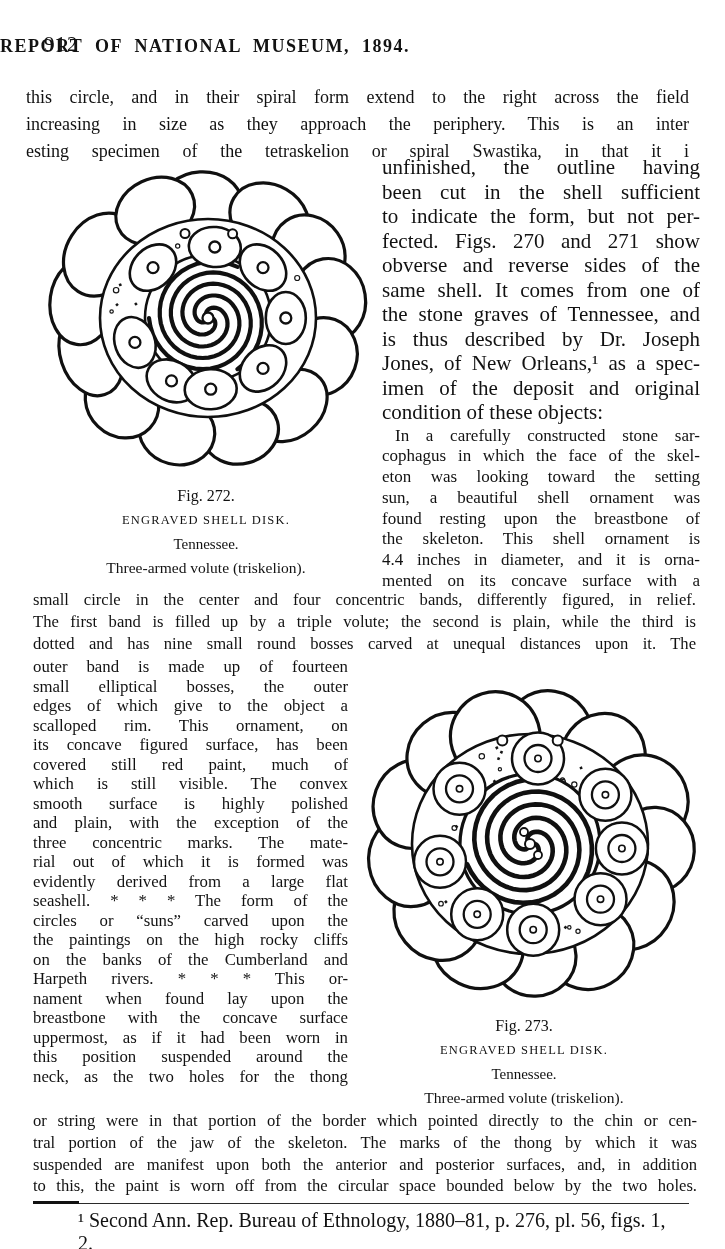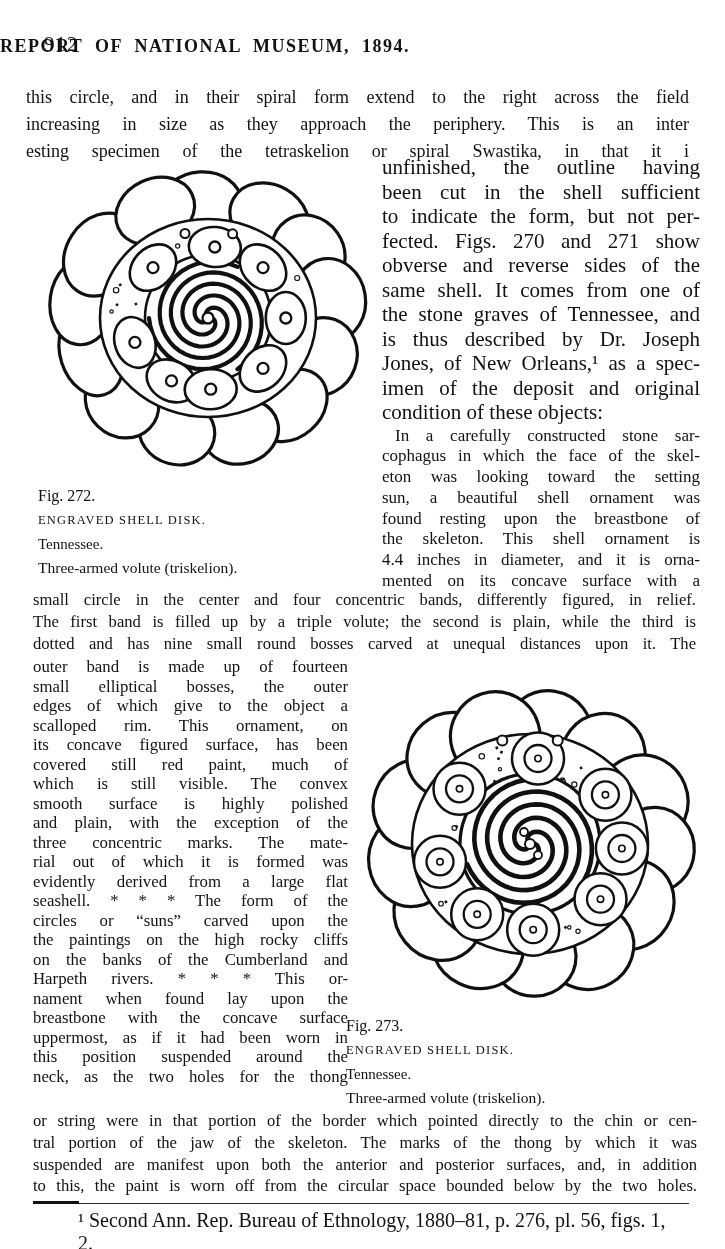--- a/index.html
+++ b/index.html
@@ -12,21 +12,21 @@
         letter-spacing:1.5px;word-spacing:6px}
   .intro{left:26px;top:84px;width:663px;font-size:18px;line-height:27px}
   .rc{left:382px;top:155px;width:318px}
   .rc-main{font-size:21px;line-height:24.5px}
   .rc-main .tl:last-child{text-align-last:left}
   .quote{font-size:17px;line-height:20.8px;margin-top:1px}
   .quote .tl:first-child{text-indent:13px}
   .mid{left:33px;top:589px;width:663px;font-size:16.6px;line-height:21.8px}
   .lc{left:33px;top:657px;width:315px;font-size:16.8px;line-height:19.5px}
   .bot{left:33px;top:1110px;width:664px;font-size:16.6px;line-height:21.8px}
-  .fig{text-align:left}
+  .fig{text-align:center}
   .f272{left:38px;top:166px;width:336px}
   .f273{left:346px;top:682px;width:356px}
   .fig svg{display:block;overflow:visible}
   .cap{margin-top:6px;line-height:24px}
   .cap .capline:nth-child(1){font-size:16px}
   .cap .capline:nth-child(2){font-size:12.5px;letter-spacing:1.2px}
   .cap .capline:nth-child(3){font-size:15px}
   .cap .capline:nth-child(4){font-size:15.5px}
   .rule1{left:33px;top:1203px;width:656px;height:1px;background:#2a2a2a}
   .rule2{left:33px;top:1201px;width:46px;height:3px;background:#111}

